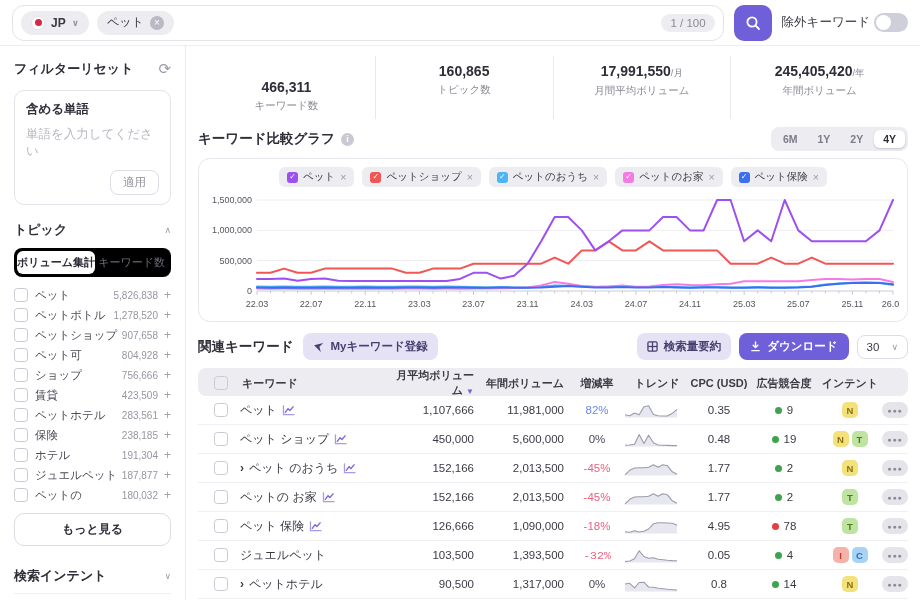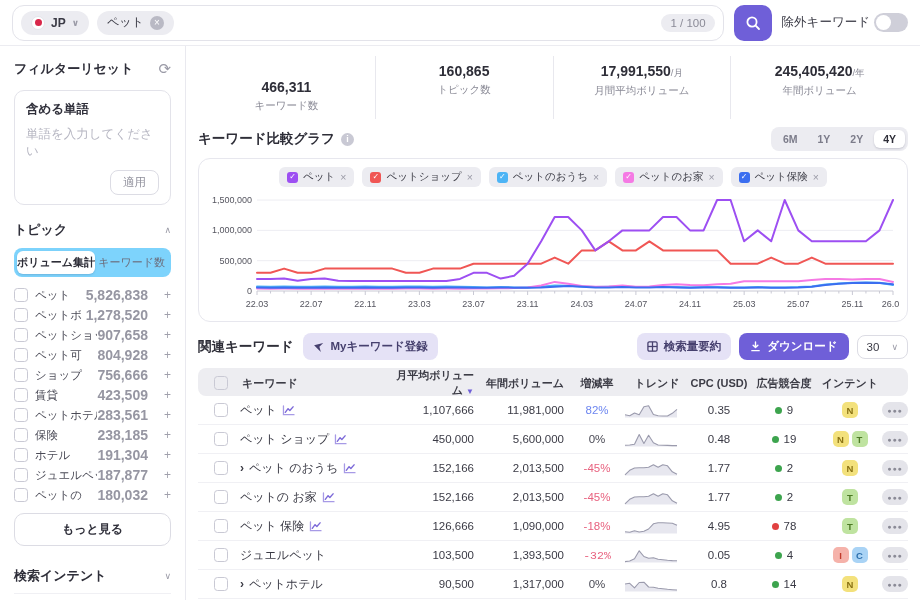--- a/index.html
+++ b/index.html
@@ -33,27 +33,27 @@
   .main{flex:1;box-sizing:border-box;padding:6px 12px 0;overflow:hidden;}
   
   .sb-row{display:flex;align-items:center;justify-content:space-between;}
   .sb-title{font-size:13px;font-weight:bold;color:#2f2f3a;}
   .reset-ic{color:#9a9aa6;font-size:15px;}
   .include-box{border:1px solid #e3e3ea;border-radius:10px;padding:10px 11px 9px;margin:12px 0 16px;}
   .inc-title{font-size:12.5px;font-weight:bold;color:#2f2f3a;}
   .inc-ph{font-size:12.5px;color:#b6b6c2;margin-top:8px;}
   .apply{display:block;margin:10px 0 0 auto;border:1px solid #dcdce4;background:#fff;border-radius:8px;
          padding:4px 12px;font-size:11.5px;color:#8f8f9b;}
-  .seg-wrap{background:#7dd3fc;border-radius:8px;padding:3px;display:flex;margin:9px 0 8px;}
+  .seg-wrap{background:#000000;border-radius:8px;padding:3px;display:flex;margin:9px 0 8px;}
   .seg{flex:1;text-align:center;font-size:11px;color:#6c6c7a;padding:4px 0;border-radius:6px;white-space:nowrap;}
   .seg.active{background:#fff;font-weight:bold;color:#2e2e38;box-shadow:0 1px 2px rgba(30,30,60,.15);}
   .topic-item{display:flex;align-items:center;height:20px;font-size:11.5px;color:#4a4a56;}
   .cbx{width:12px;height:12px;border:1.5px solid #c9c9d4;border-radius:3.5px;margin-right:7px;flex:none;}
   .t-label{flex:1;white-space:nowrap;overflow:hidden;}
-  .t-val{color:#9696a2;font-size:14px;margin-right:16px;font-weight:bold;}
+  .t-val{color:#9696a2;font-size:10px;margin-right:6px;}
   .t-plus{color:#a0a0ac;font-size:12px;}
   .more-btn{width:100%;border:1px solid #dcdce4;background:#fff;border-radius:10px;padding:7px 0;
             font-size:12px;font-weight:bold;color:#2f2f3a;margin:8px 0 12px;}
   .sb-sec{display:flex;align-items:center;justify-content:space-between;height:35px;
           border-top:1px solid #f0f0f4;}
   .sb-sec:first-of-type{border-top:none;}
   
   .stats{display:flex;margin:4px 0 8px;}
   .stat{flex:1;text-align:center;padding:7px 0 6px;border-left:1px solid #e8e8ee;}
   .stat:first-child{border-left:none;margin-top:16px;}

